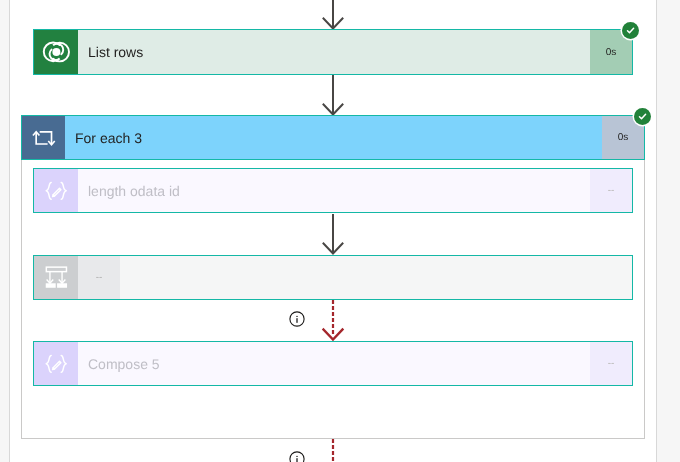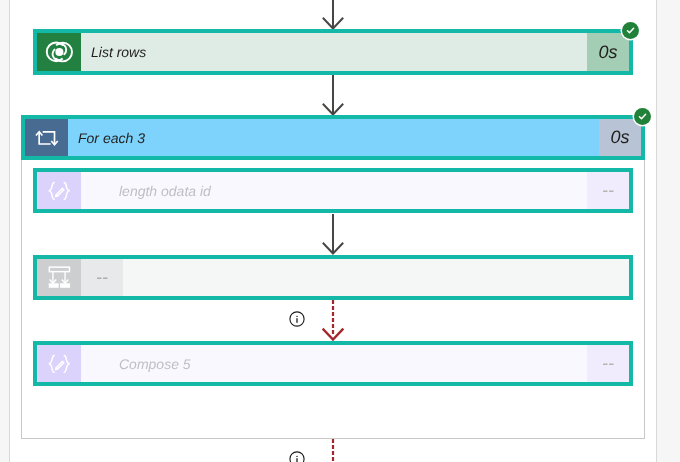--- a/index.html
+++ b/index.html
@@ -6,40 +6,40 @@
   html,body{margin:0;padding:0;}
   body{width:680px;height:462px;overflow:hidden;background:#f6f6f6;
        font-family:"Liberation Sans",sans-serif;
        -webkit-font-smoothing:antialiased;text-rendering:geometricPrecision;}
   #stage{position:absolute;left:0;top:0;width:680px;height:462px;}
   .canvas{position:absolute;left:10px;top:0;width:646px;height:462px;background:#ffffff;}
   .vline{position:absolute;top:0;width:1px;height:462px;background:#d8d8d8;}
 
   
   .card{position:absolute;box-sizing:border-box;display:flex;align-items:stretch;
-        border:4px solid #14b8a6;font-style:italic;}
+        border:1px solid #14b8a6;}
   .card .iconbox{flex:0 0 auto;display:flex;align-items:center;justify-content:center;}
   .card .title{flex:1 1 auto;display:flex;align-items:center;padding-left:10px;
                font-size:14px;color:#201f1e;white-space:nowrap;overflow:hidden;}
   .card .dur{flex:0 0 42px;display:flex;align-items:center;justify-content:center;
-             font-size:18px;color:#201f1e;}
+             font-size:10px;color:#201f1e;}
 
   
   .succeeded{background:#dfece6;}
   .succeeded .dur{background:#a3cdb4;}
   .succeeded .iconbox{background:#228140;}
 
   .loop{background:#7dd3fc;}
   .loop .dur{background:#b8c4d5;}
   .loop .iconbox{background:#486b92;}
 
   .skipped-compose{background:#faf8ff;}
   .skipped-compose .dur{background:#f0ecfd;color:#b6b5b2;}
   .skipped-compose .iconbox{background:#dbd3fc;}
-  .skipped-compose .title{color:#bfbec6;margin-left:28px;}
+  .skipped-compose .title{color:#bfbec6;}
 
   .skipped-cond{background:#f5f6f6;}
   .skipped-cond .dur{background:#e8e9eb;color:#aeaeae;}
   .skipped-cond .iconbox{background:#ccced0;}
   .skipped-cond .title{color:#bcbcbc;}
 
   
   .badge{position:absolute;width:17px;height:17px;border-radius:50%;
          display:flex;align-items:center;justify-content:center;
          box-shadow:0 0 0 1.5px #ffffff;}

